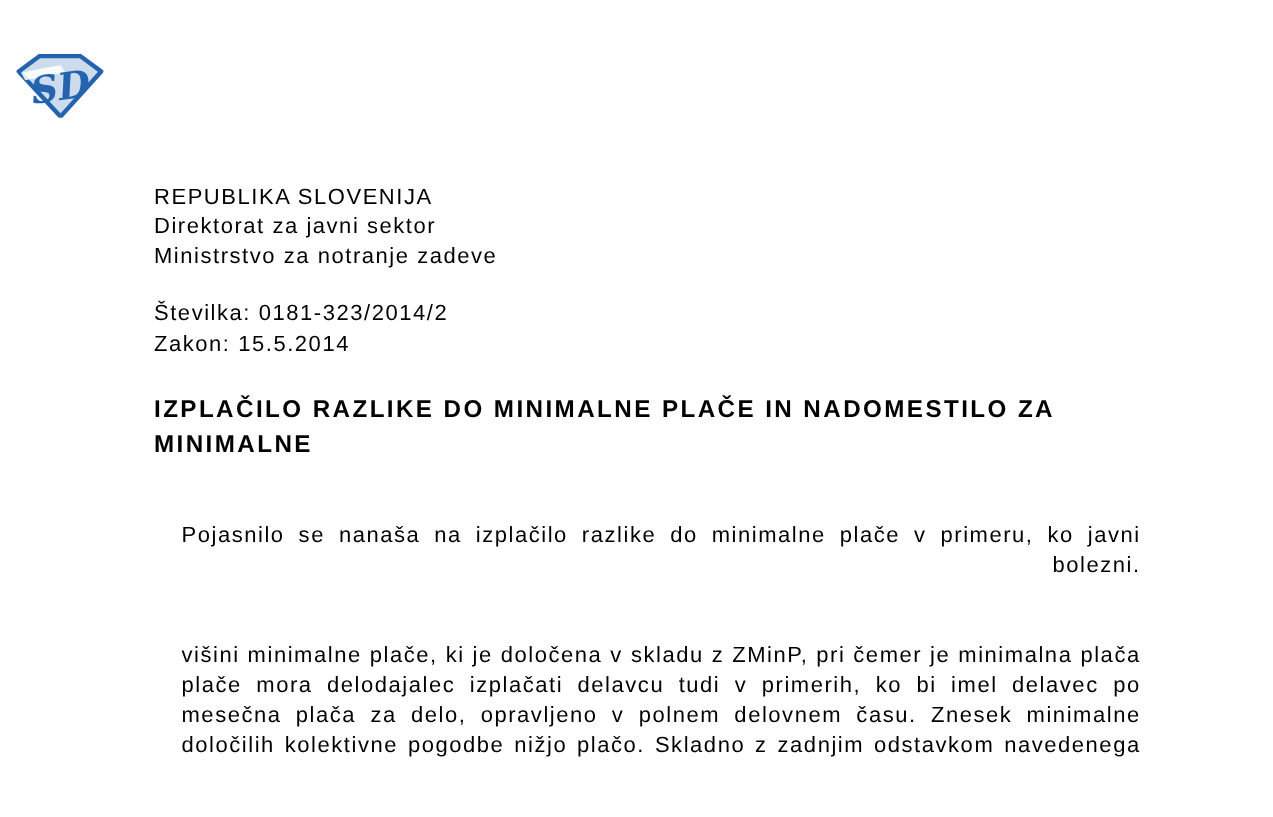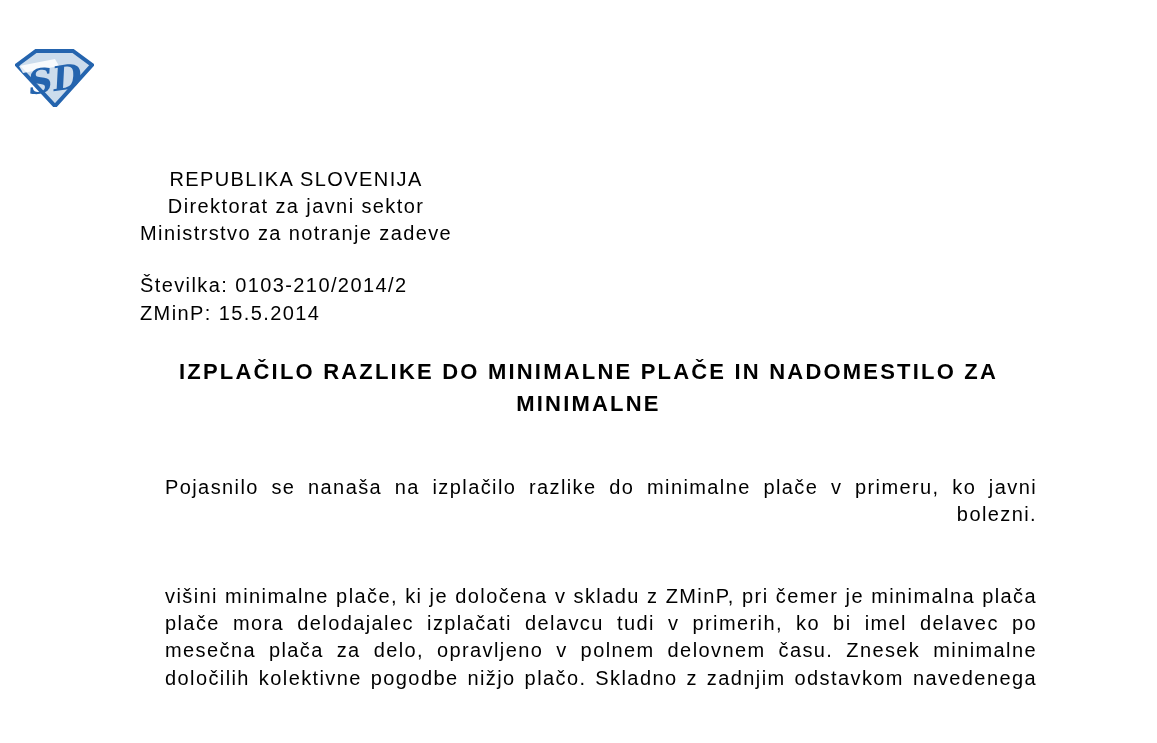--- a/index.html
+++ b/index.html
@@ -20,38 +20,36 @@
     height: 58px;
   }
   .letterhead {
     position: absolute;
     left: 140px;
     top: 166px;
     font-size: 20px;
     line-height: 27px;
     letter-spacing: 1.4px;
     white-space: nowrap;
-    text-align: center;
   }
   .refblock {
     position: absolute;
     left: 140px;
     top: 272px;
     font-size: 20px;
     line-height: 27.5px;
     letter-spacing: 1.4px;
     white-space: nowrap;
   }
   .ref-val { margin-left: 7px; }
   .doc-title {
     position: absolute;
     left: 140px;
     width: 897px;
     top: 356px;
-    text-align: center;
     font-weight: bold;
     font-size: 22px;
     line-height: 32px;
     letter-spacing: 2.2px;
   }
   .para {
     position: absolute;
     left: 140px;
     width: 897px;
     font-size: 20px;
@@ -79,24 +77,24 @@
   </svg>
 
   <div class="letterhead">
     <div>REPUBLIKA SLOVENIJA</div>
     <div>Direktorat za javni sektor</div>
     <div>Ministrstvo za notranje zadeve</div>
   </div>
 
   <div class="refblock">
     <div>
-      <span>Številka:</span><span class="ref-val">0103-210/2014/2</span>
+      <span>Številka:</span><span class="ref-val">0181-323/2014/2</span>
     </div>
     <div>
-      <span>ZMinP:</span><span class="ref-val">15.5.2014</span>
+      <span>Zakon:</span><span class="ref-val">15.5.2014</span>
     </div>
   </div>
 
   <div class="doc-title">
     <div>IZPLAČILO RAZLIKE DO MINIMALNE PLAČE IN NADOMESTILO ZA</div>
     <div>MINIMALNE</div>
   </div>
 
   <div class="para para1">
     <div class="jline">Pojasnilo se nanaša na izplačilo razlike do minimalne plače v primeru, ko javni</div>

